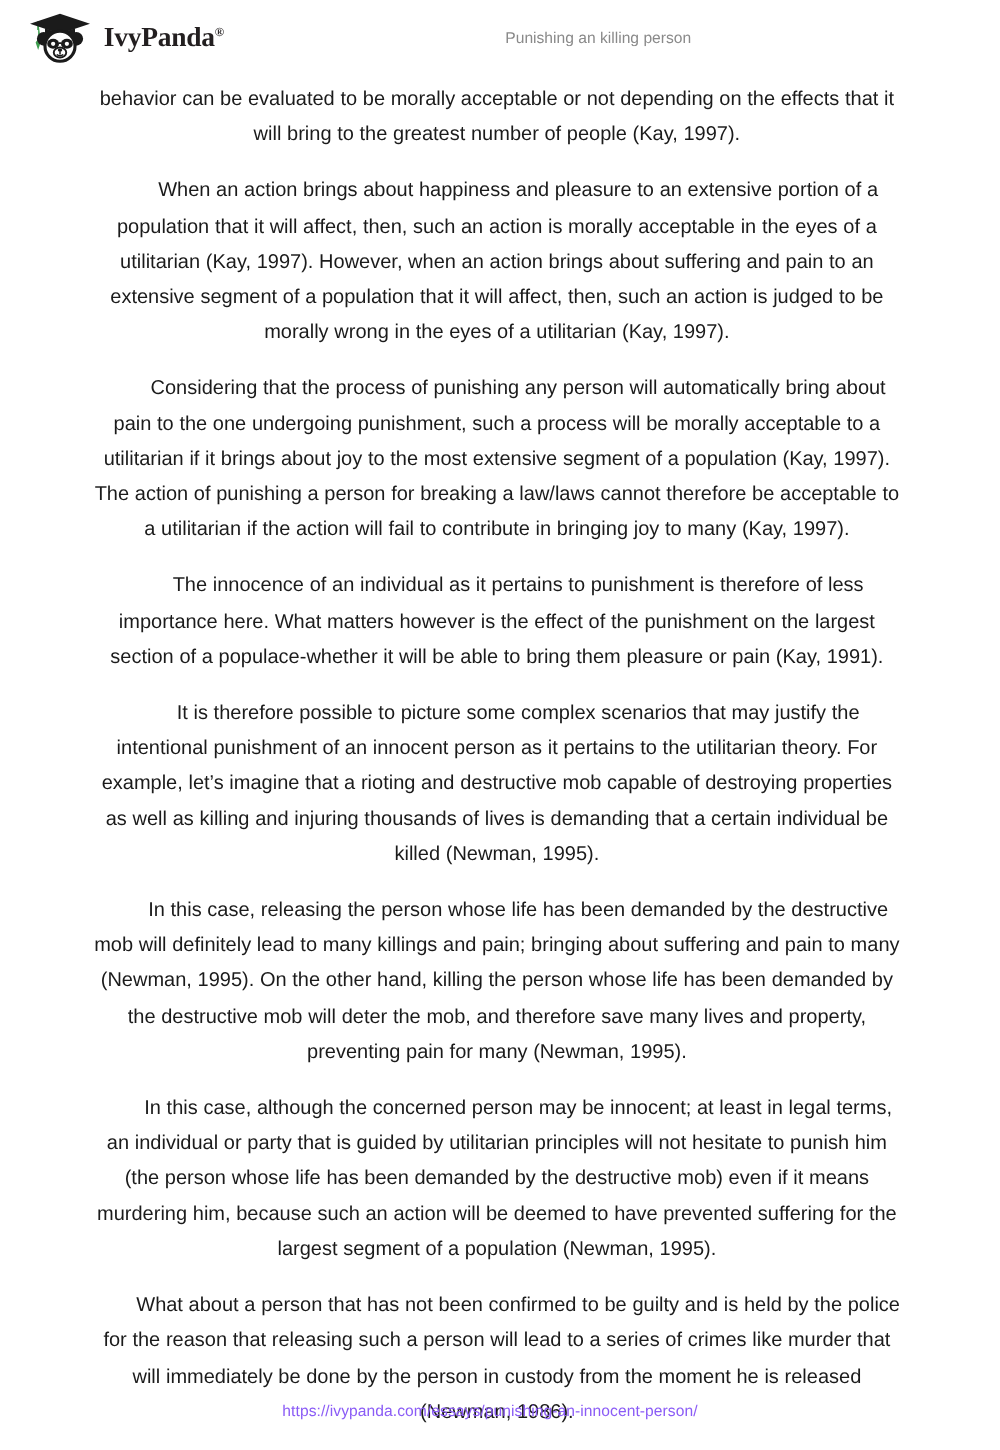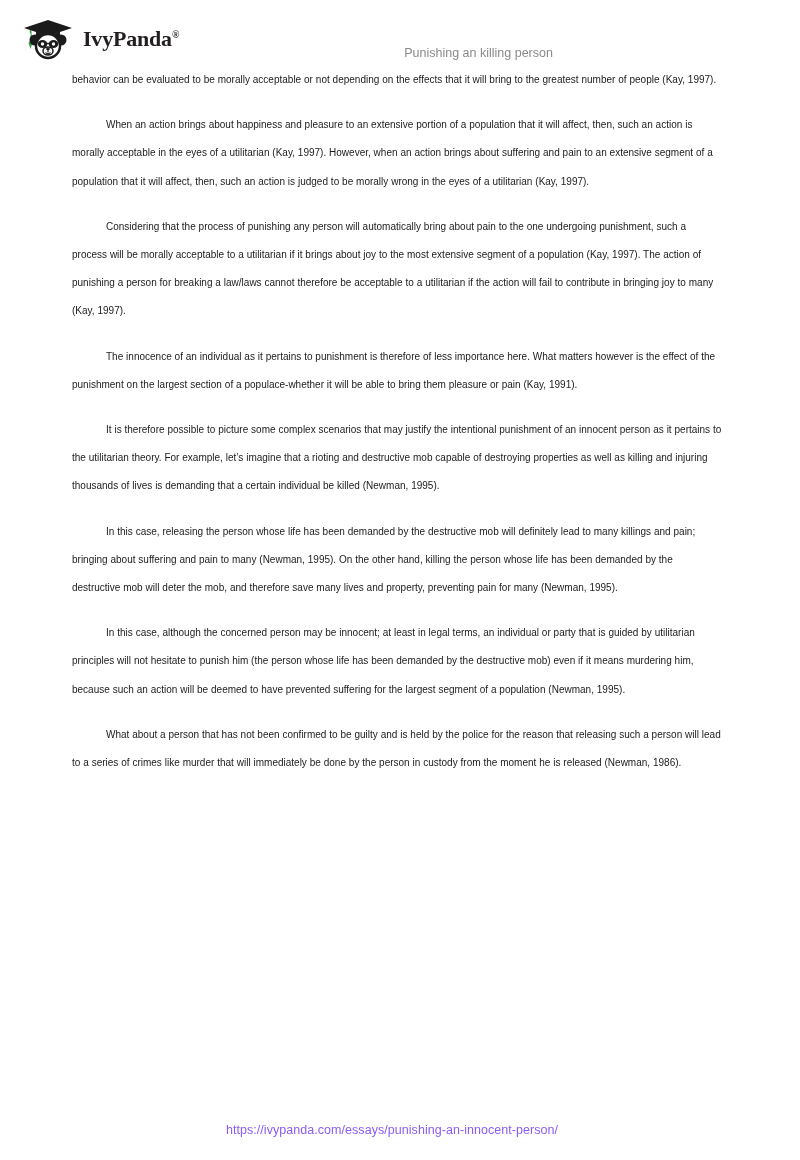--- a/index.html
+++ b/index.html
@@ -24,21 +24,21 @@
   }
 
   
   .page-header {
     position: absolute;
     top: 0;
     left: 0;
     right: 0;
     height: 60px;
     display: flex;
-    align-items: flex-end;
+    align-items: center;
     padding: 0 28px 0 22px;
     box-sizing: border-box;
     gap: 16px;
   }
 
   .brand {
     display: flex;
     align-items: center;
     gap: 9px;
     flex: 0 0 auto;
@@ -86,24 +86,24 @@
   
   .content {
     position: absolute;
     top: 66px;
     left: 72px;
     width: 651px;
   }
 
   .para {
     margin: 0 0 17px 0;
-    font-size: 10px;
+    font-size: 16px;
     line-height: 28.2px;
     color: #1b1b1b;
-    text-align: left;
+    text-align: center;
     font-family: "Liberation Sans", sans-serif;
     word-spacing: 0.1px;
   }
 
   .para.indented {
     text-indent: 34px;
   }
 
   
   .page-footer {

